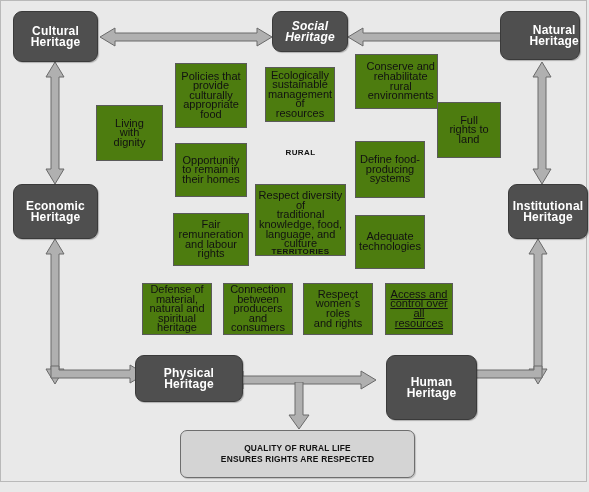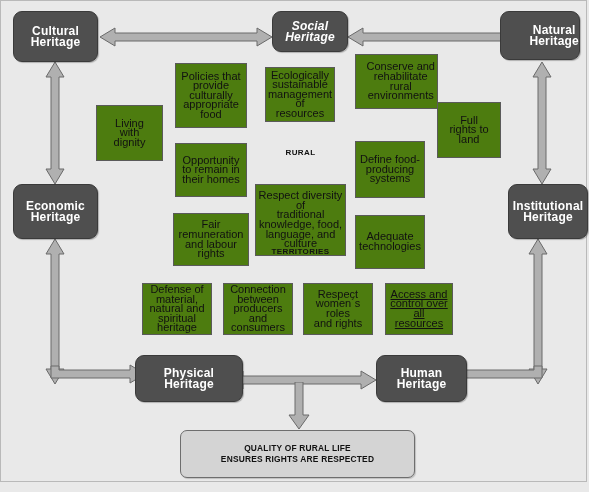--- a/index.html
+++ b/index.html
@@ -149,21 +149,21 @@
   <div class="hnode" style="left:508px;top:184px;width:80px;height:55px;">
     <span style="white-space:pre-line;">Institutional
 Heritage</span>
   </div>
 
   <div class="hnode" style="left:135px;top:355px;width:108px;height:47px;">
     <span style="white-space:pre-line;">Physical
 Heritage</span>
   </div>
 
-  <div class="hnode" style="left:376px;top:355px;width:91px;height:47px;">
+  <div class="hnode" style="left:386px;top:355px;width:91px;height:65px;">
     <span style="white-space:pre-line;">Human
 Heritage</span>
   </div>
 
   <div class="wbox" style="left:96px;top:105px;width:67px;height:56px;">
     <span style="white-space:pre-line;">Living
 with
 dignity</span>
   </div>
 

